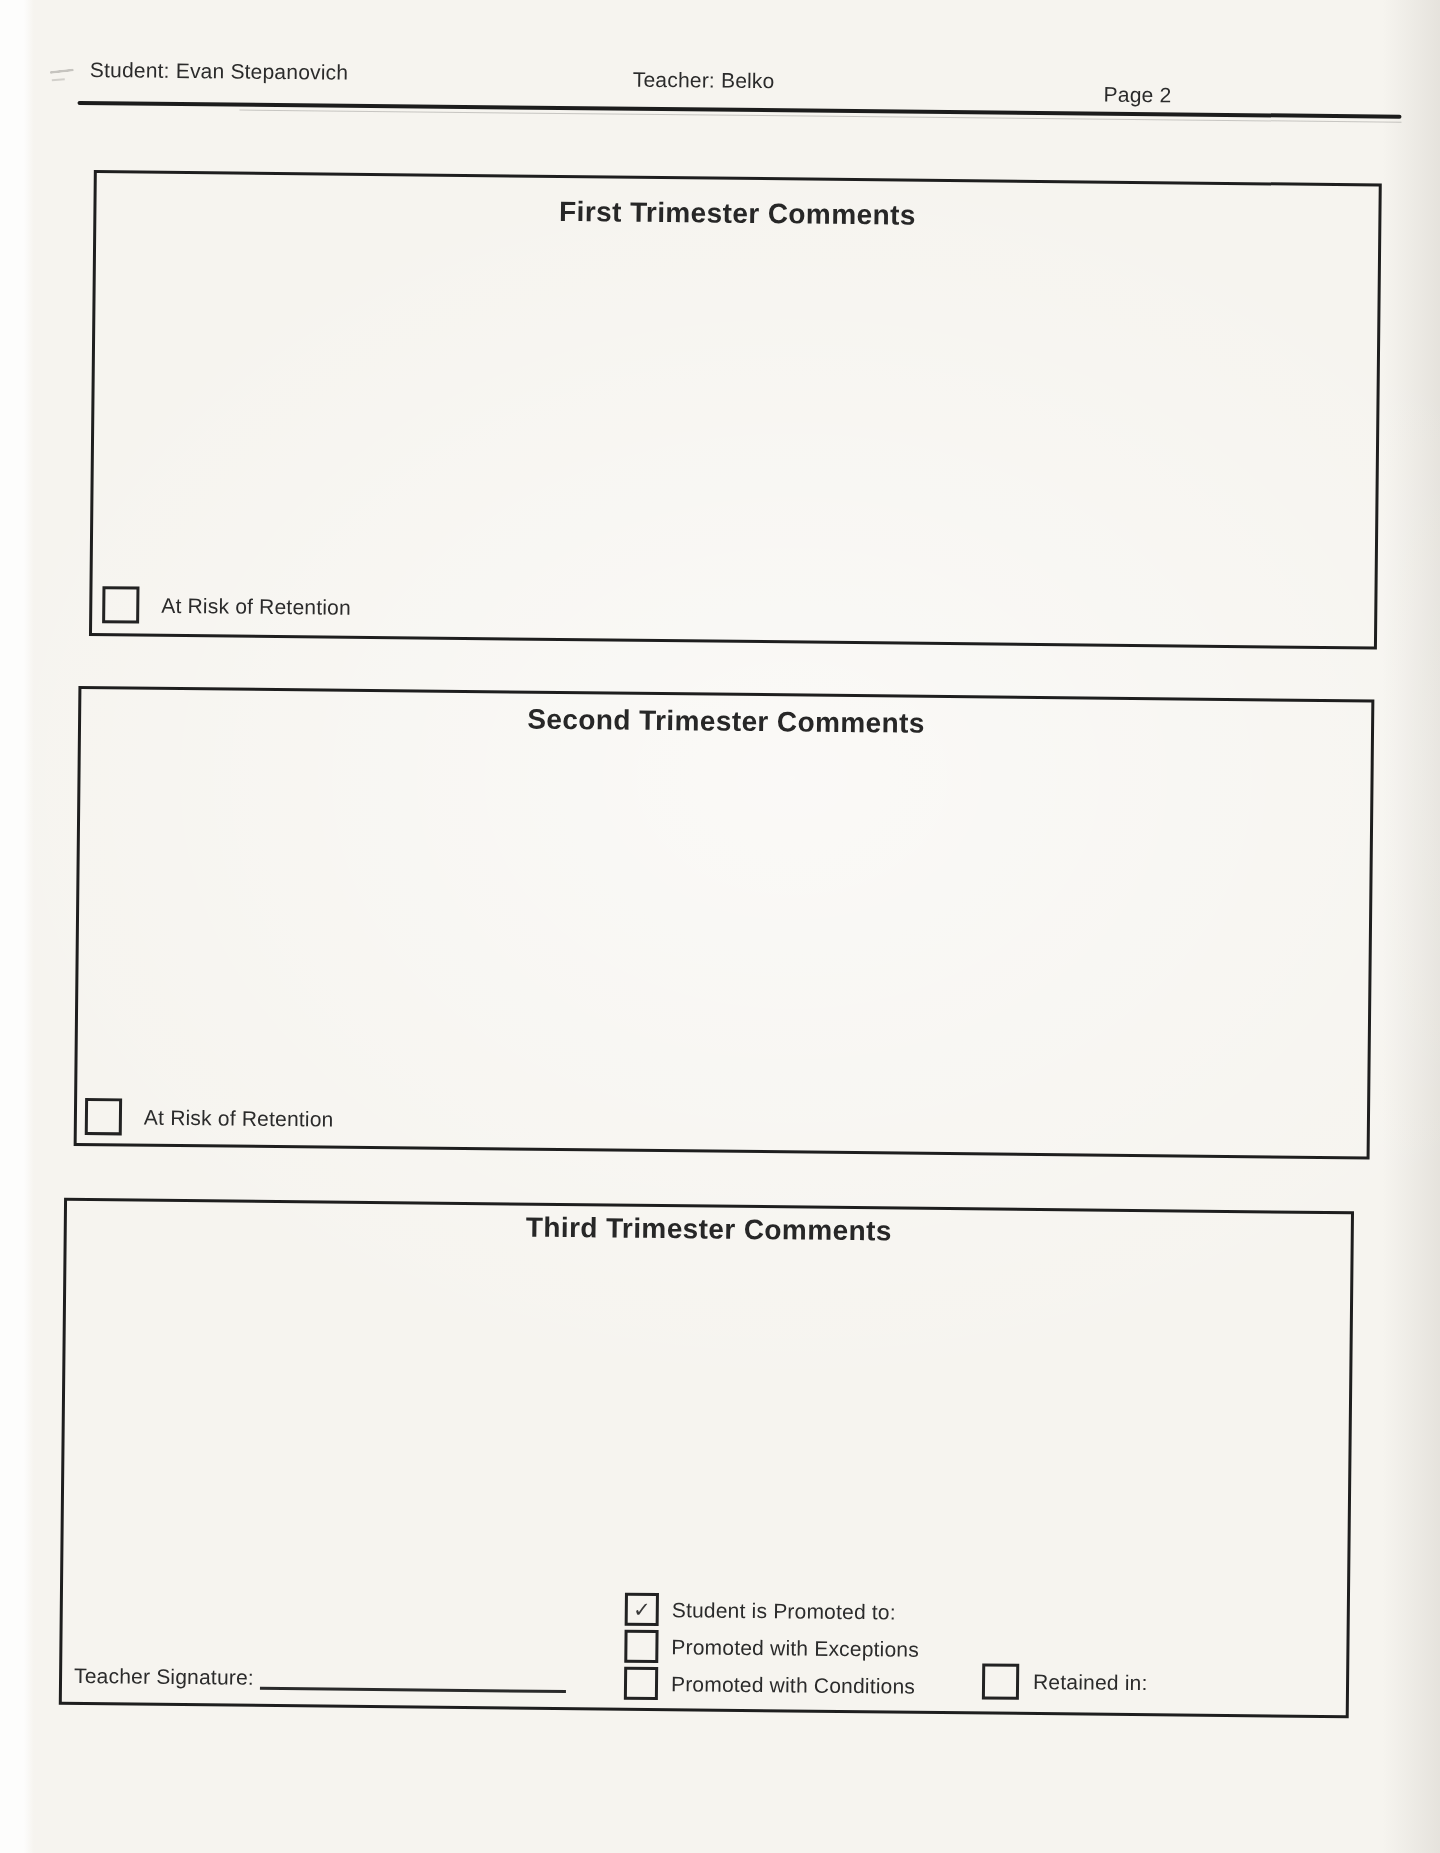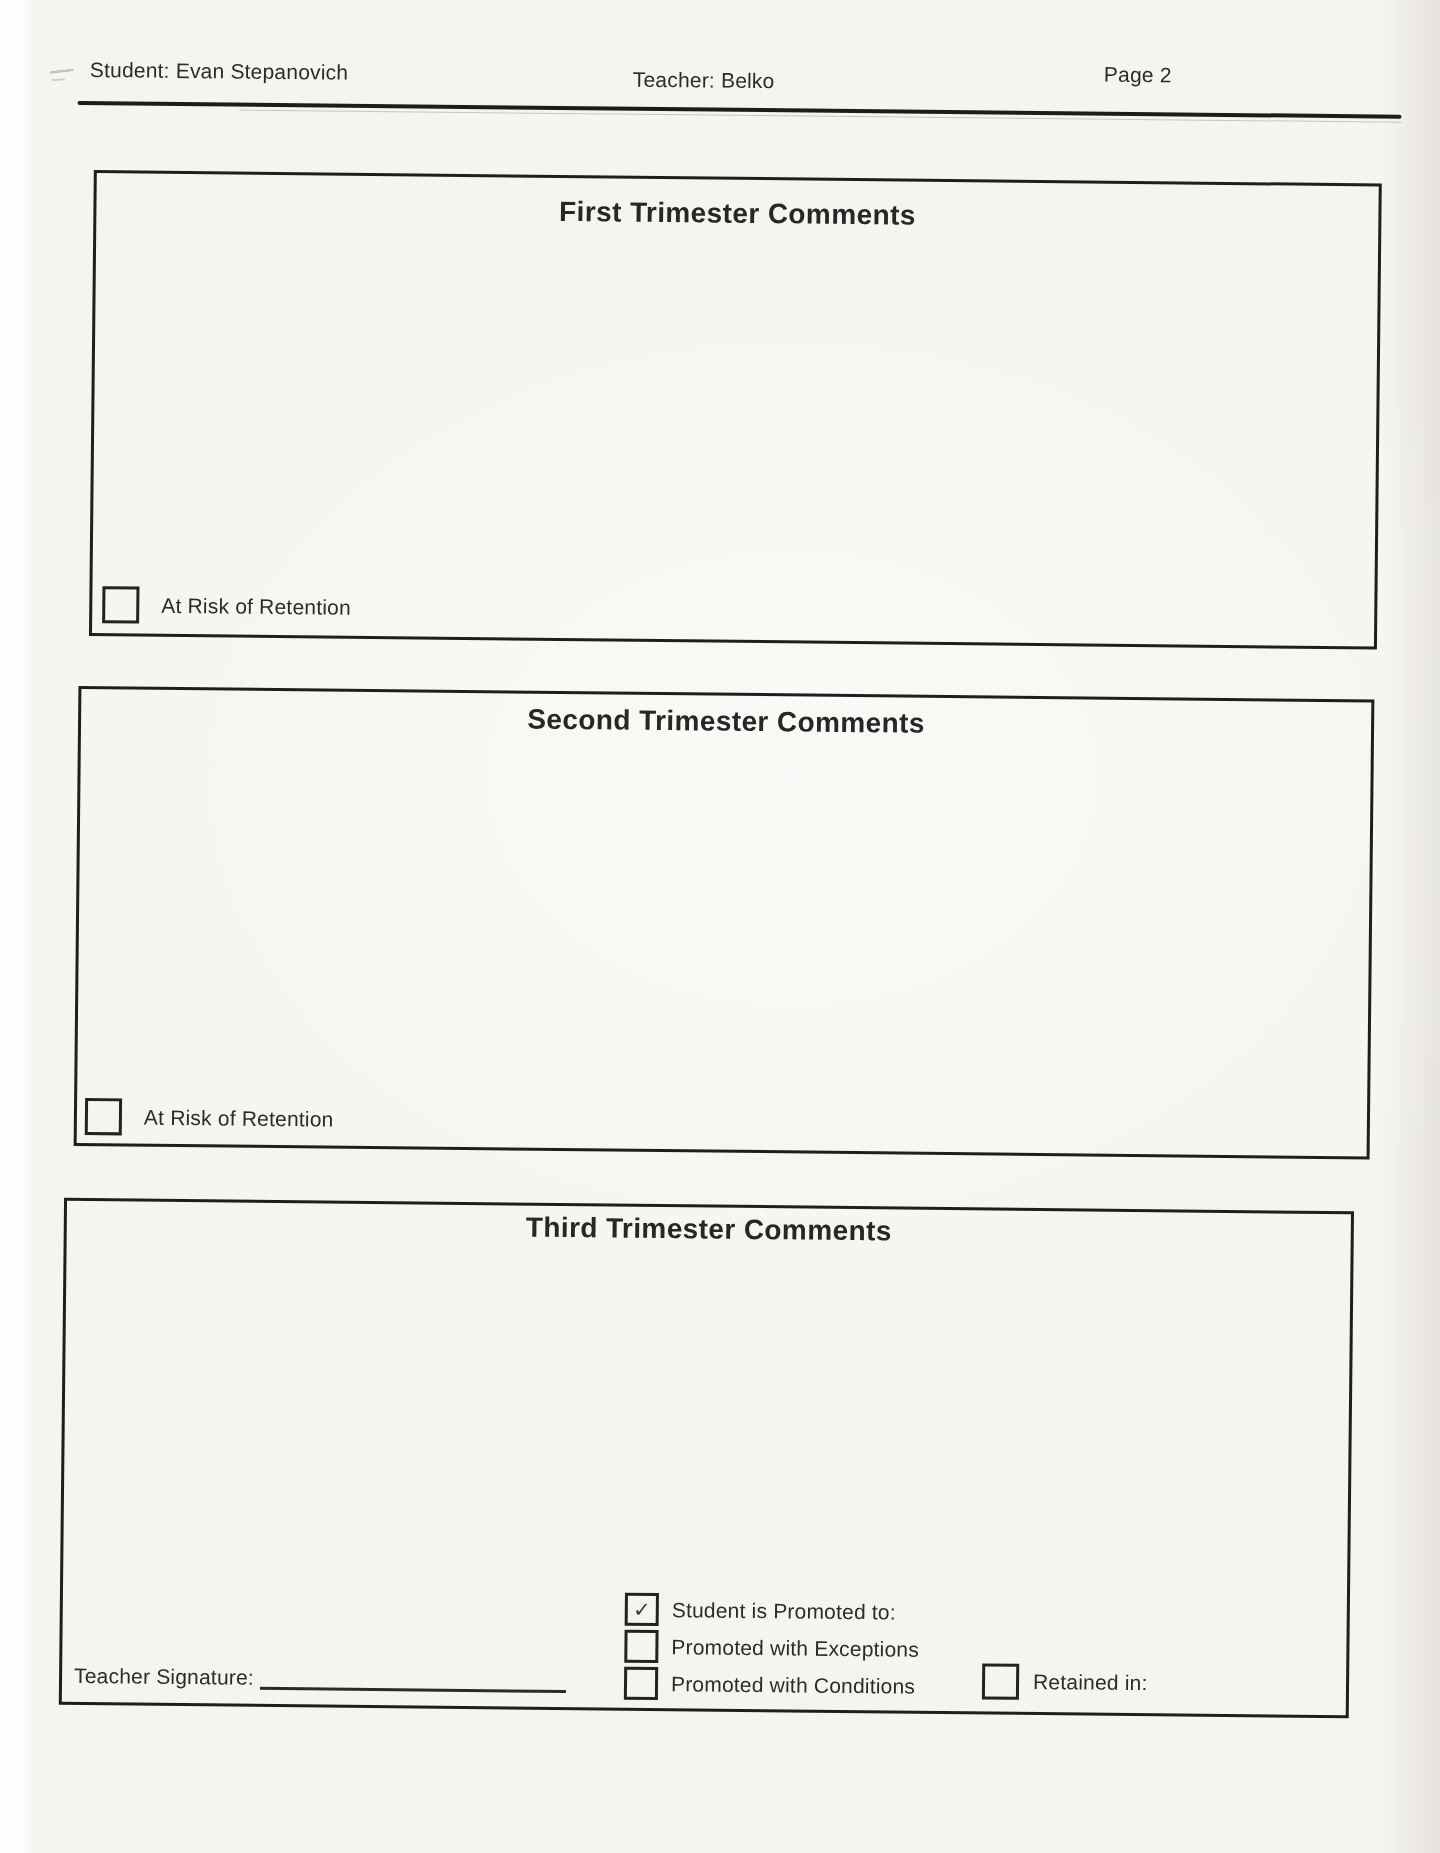--- a/index.html
+++ b/index.html
@@ -31,21 +31,21 @@
     position: absolute;
     left: 0; top: 0;
     width: 1440px; height: 1853px;
     transform: rotate(0.6deg);
     transform-origin: 90px 60px;
   }
   
   .hdr-text { position: absolute; font-size: 21px; letter-spacing: 0.2px; color: #2b2b2b; }
   .hdr-student { left: 90px; top: 58px; }
   .hdr-teacher { left: 633px; top: 62px; }
-  .hdr-page    { left: 1104px; top: 52px; }
+  .hdr-page    { left: 1104px; top: 72px; }
   .hdr-rule {
     position: absolute;
     left: 78px; top: 101px;
     width: 1324px; height: 4px;
     background: #1c1c1c;
     border-radius: 2px;
   }
   .hdr-rule-echo {
     position: absolute;
     left: 240px; top: 108px;

